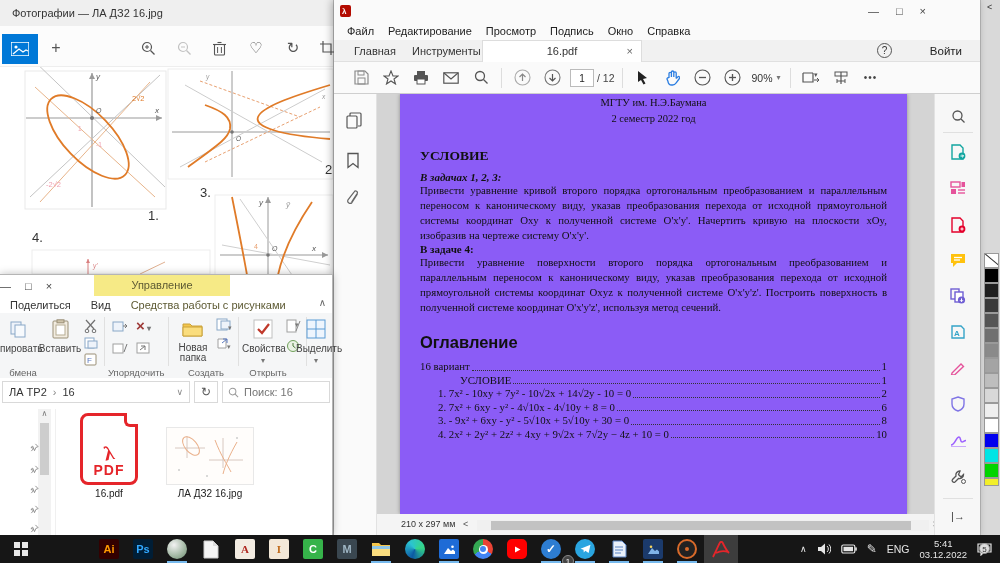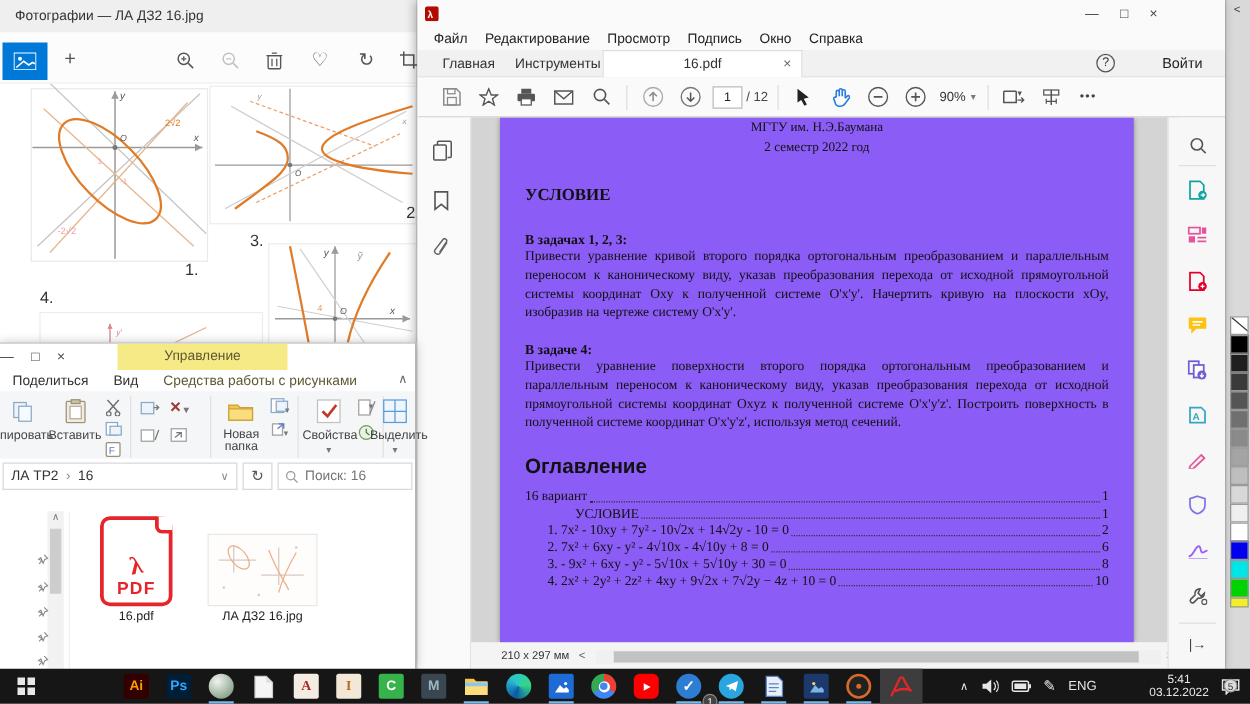--- a/index.html
+++ b/index.html
@@ -24,21 +24,21 @@
   .ex-ctrls { right:4px; top:0; height:21px; display:flex; gap:14px; color:#444; font-size:11px; align-items:center; }
   .ex-tabs { left:0; top:21px; width:332px; height:17px; background:#fff; font-size:11px; color:#333; display:flex; align-items:center; }
   .ex-tab { padding:0 10px; }
   .ex-tab.ctx { color:#5d5a33; }
   .ex-collapse { position:absolute; right:6px; top:22px; color:#666; font-size:10px; }
   .ex-ribbon { left:0; top:38px; width:332px; height:68px; background:#f5f6f7; border-bottom:1px solid #e3e3e3; font-size:10px; color:#444; }
   .rb-group-label { position:absolute; bottom:2px; font-size:9.5px; color:#666; width:100%; text-align:center; }
   .rb-sep { position:absolute; top:4px; bottom:14px; width:1px; background:#e0e0e0; }
   .rb-big { position:absolute; top:4px; text-align:center; }
   .rb-ico24 { width:24px; height:24px; margin:0 auto 2px auto; display:flex; align-items:center; justify-content:center; }
-  .ex-addr-row { left:0; top:92px; width:332px; height:28px; background:#fff; display:flex; align-items:center; gap:4px; padding:0 2px; }
+  .ex-addr-row { left:0; top:103px; width:332px; height:28px; background:#fff; display:flex; align-items:center; gap:4px; padding:0 2px; }
   .ex-addr { width:188px; height:22px; border:1px solid #d9d9d9; font-size:11px; color:#333; display:flex; align-items:center; padding:0 6px; gap:6px; }
   .ex-refresh { width:24px; height:22px; border:1px solid #d9d9d9; color:#555; font-size:12px; display:flex; align-items:center; justify-content:center; }
   .ex-search { width:108px; height:22px; border:1px solid #d9d9d9; font-size:11px; color:#888; display:flex; align-items:center; padding:0 5px; gap:5px; }
   .ex-search input { border:none; outline:none; width:80px; font-size:11px; font-family:"Liberation Sans",sans-serif; color:#555; }
   .ex-body { left:0; top:134px; width:332px; height:127px; background:#fff; }
   .ex-sidebar { left:0; top:0; width:56px; height:127px; background:#fff; border-right:1px solid #f0f0f0; }
   .ex-scroll { position:absolute; left:38px; top:0; width:13px; height:127px; background:#f2f2f2; }
   .ex-scroll .thumb { position:absolute; left:2px; top:14px; width:9px; height:52px; background:#cdcdcd; }
   .pin { position:absolute; left:30px; color:#7a7a7a; }
   .file-item { position:absolute; text-align:center; font-size:10px; color:#222; }
@@ -99,21 +99,21 @@
   .tk-start { width:42px; height:28px; display:flex; align-items:center; justify-content:center; }
   .winflag { width:14px; height:14px; display:grid; grid-template-columns:6px 6px; grid-template-rows:6px 6px; gap:1.5px; }
   .winflag div { background:#e8e8e8; }
   .tk-icons { display:flex; margin-left:50px;justify-content:space-between; }
   .tk-cell { width:34px; height:28px; display:flex; align-items:center; justify-content:center; position:relative; }
   .tk-cell.active { background:#3d3d3d; }
   .tk-cell .ul { position:absolute; bottom:0; left:7px; width:20px; height:2px; background:#76b9ed; }
   .appico { width:20px; height:20px; display:flex; align-items:center; justify-content:center; font-size:11px; font-weight:bold; border-radius:2px; }
   .tk-tray { position:absolute; right:0; top:0; height:28px; display:flex; align-items:center; gap:10px; color:#e6e6e6; padding-right:8px; }
   .tray-item { font-size:11px; display:flex; align-items:center; }
-  .tk-clock { font-size:9.5px; text-align:center; line-height:11px;margin-left:32px; }
+  .tk-clock { font-size:9.5px; text-align:center; line-height:11px; }
   .tk-badge { position:relative; }
   .tk-badge .b { position:absolute; right:-6px; bottom:-4px; background:#444; border:1px solid #888; color:#fff; font-size:8px; width:12px; height:12px; border-radius:50%; text-align:center; line-height:11px; }
   .mini-badge { position:absolute; right:2px; bottom:2px; background:#ddd; color:#333; font-size:8px; width:11px; height:11px; border-radius:50%; text-align:center; line-height:11px; border:1px solid #999; }
 </style>
 </head>
 <body>
 
 <div class="screen">
 
   <div class="abs photos">
@@ -601,23 +601,23 @@
           </svg>
       </span>
     </div>
 
     <div class="abs ac-canvas">
       <div class="page">
         <div class="pg-center" style="margin-top:3px; font-size:10.5px;">МГТУ им. Н.Э.Баумана</div>
         <div class="pg-center" style="margin-top:5px; font-size:10.5px;">2 семестр 2022 год</div>
         <div style="padding:0 20px;">
           <div class="pg-h1" style="margin-top:24px;">УСЛОВИЕ</div>
-          <div class="pg-h2" style="margin-top:22px;">В задачах 1, 2, 3:</div>
+          <div class="pg-h2" style="margin-top:7px;font-style:italic;">В задачах 1, 2, 3:</div>
           <div class="pg-body">Привести уравнение кривой второго порядка ортогональным преобразованием и параллельным переносом к каноническому виду, указав преобразования перехода от исходной прямоугольной системы координат Oxy к полученной системе O'x'y'. Начертить кривую на плоскости xOy, изобразив на чертеже систему O'x'y'.</div>
-          <div class="pg-h2" style="margin-top:16px;">В задаче 4:</div>
+          <div class="pg-h2" style="">В задаче 4:</div>
           <div class="pg-body">Привести уравнение поверхности второго порядка ортогональным преобразованием и параллельным переносом к каноническому виду, указав преобразования перехода от исходной прямоугольной системы координат Oxyz к полученной системе O'x'y'z'. Построить поверхность в полученной системе координат O'x'y'z', используя метод сечений.</div>
           <div class="pg-toc-title" style="margin-top:18px;">Оглавление</div>
           <div style="margin-top:8px;">
             <div class="toc-row">
                 <span>16 вариант</span>
                 <span class="leader"></span>
                 <span>1</span>
               </div>
             <div class="toc-row" style="padding-left:40px;">
                 <span>УСЛОВИЕ</span>

